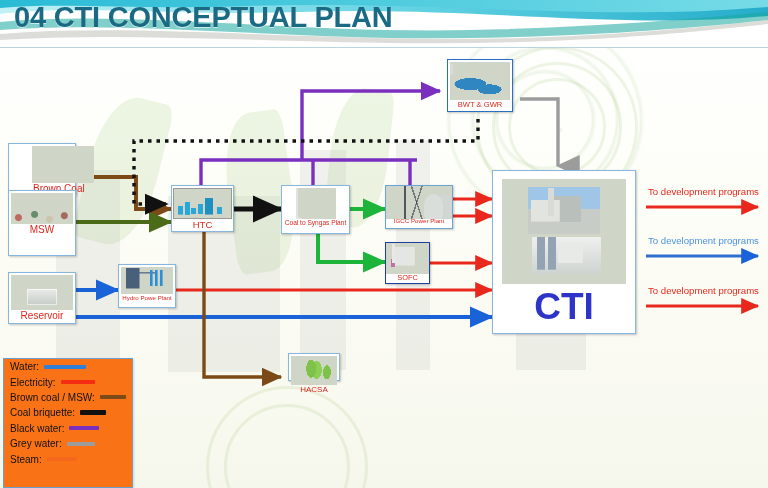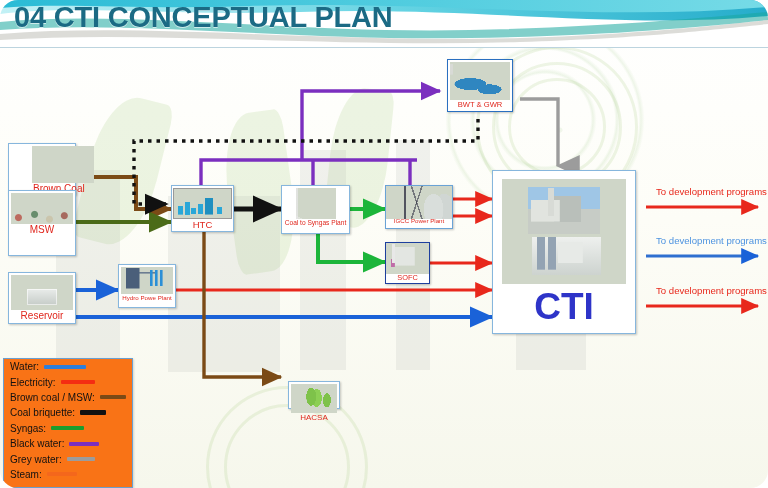--- a/index.html
+++ b/index.html
@@ -3,21 +3,21 @@
 <meta charset="utf-8">
 <title>04 CTI Conceptual Plan</title>
 <style>
   html,body{margin:0;padding:0;}
   body{
     width:768px;height:488px;overflow:hidden;
     font-family:"Liberation Sans", sans-serif;
     background:#ffffff;
     position:relative;
   }
-  #slide{position:relative;width:768px;height:488px;overflow:hidden;background:#fdfdfa;border-radius:18px;}
+  #slide{position:relative;width:768px;height:488px;overflow:hidden;background:#fdfdfa;}
 
   
   .bg-wash{
     position:absolute;left:0;top:0;width:768px;height:488px;
     background:
       radial-gradient(circle at 560px 130px, rgba(120,180,90,0.10) 0 2px, transparent 3px),
       radial-gradient(ellipse 120px 120px at 545px 120px, rgba(120,180,90,0.0) 38%, rgba(120,180,90,0.13) 40%, rgba(120,180,90,0.0) 43%),
       radial-gradient(ellipse 120px 120px at 545px 120px, rgba(120,180,90,0.0) 58%, rgba(120,180,90,0.13) 60%, rgba(120,180,90,0.0) 63%),
       radial-gradient(ellipse 120px 120px at 545px 120px, rgba(120,180,90,0.0) 78%, rgba(120,180,90,0.12) 80%, rgba(120,180,90,0.0) 83%),
       linear-gradient(180deg,#ffffff 0%, #fdfdf7 45%, #f6f7ec 100%);
@@ -191,21 +191,21 @@
   }
   #note .sp{border-bottom:2px dotted #d9282f;padding-bottom:0px;}
   #headline{
     position:absolute;z-index:8;
     font-family:"Liberation Serif", serif;
     font-weight:bold;font-size:19.5px;color:#0e0e0e;white-space:nowrap;
   }
 
   
   .out-label{
-    position:absolute;font-size:9.6px;white-space:nowrap;z-index:8;margin-left:8px;
+    position:absolute;font-size:9.6px;white-space:nowrap;z-index:8;
   }
 
   svg.wires{position:absolute;left:0;top:0;width:768px;height:488px;z-index:4;pointer-events:none;}
   svg.wires-top{z-index:7;}
 </style>
 </head>
 <body>
 
 <div id="slide">
 
@@ -360,21 +360,21 @@
   <div class="node" style="left:385px;top:242px;width:45px;height:42px;border:1px solid #1d3f9e;">
     <span class="thumb th-sofc" style="width:43px;height:31px;margin:0;"></span>
     <span class="cap" style="font-size:7.4px;position:relative;top:-1px;">SOFC</span>
   </div>
 
   <div class="node" style="left:447px;top:59px;width:66px;height:53px;border:1px solid #2a6fc0;">
     <span class="thumb th-bwt" style="width:60px;height:38px;"></span>
     <span class="cap" style="font-size:7.6px;">BWT &amp; GWR</span>
   </div>
 
-  <div class="node" style="left:288px;top:353px;width:52px;height:28px;margin-top:28px;">
+  <div class="node" style="left:288px;top:353px;width:52px;height:28px;">
     <span class="thumb th-hacsa" style="width:46px;height:29px;"></span>
     <span class="cap" style="font-size:8px;">HACSA</span>
   </div>
 
   <div class="node" id="cti-node" style="left:492px;top:170px;width:144px;height:164px;border:1px solid #86b6dd;">
     <span class="thumb th-cti" style="width:124px;height:105px;margin-top:8px;position:relative;">
       <span class="pic1"></span>
       <span class="pic2"></span>
     </span>
     <div id="cti-word" style="top:116px;left:0;font-size:37px;line-height:40px;">CTI</div>
@@ -395,24 +395,20 @@
     </div>
     <div class="lg-row">
       <span class="lg-label">Brown coal / MSW:</span>
       <span class="lg-swatch" style="background:#7b4a16;width:26px;"></span>
     </div>
     <div class="lg-row">
       <span class="lg-label">Coal briquette:</span>
       <span class="lg-swatch" style="background:#111111;width:26px;height:5px;"></span>
     </div>
     <div class="lg-row">
-      <span class="lg-label">Syngas:</span>
-      <span class="lg-swatch" style="background:#1a9d2e;width:33px;"></span>
-    </div>
-    <div class="lg-row">
       <span class="lg-label">Black water:</span>
       <span class="lg-swatch" style="background:#7b2fbf;width:30px;"></span>
     </div>
     <div class="lg-row">
       <span class="lg-label">Grey water:</span>
       <span class="lg-swatch" style="background:#9c9c9c;width:28px;"></span>
     </div>
     <div class="lg-row">
       <span class="lg-label">Steam:</span>
       <span class="lg-swatch" style="background:#f4671c;width:30px;"></span>

